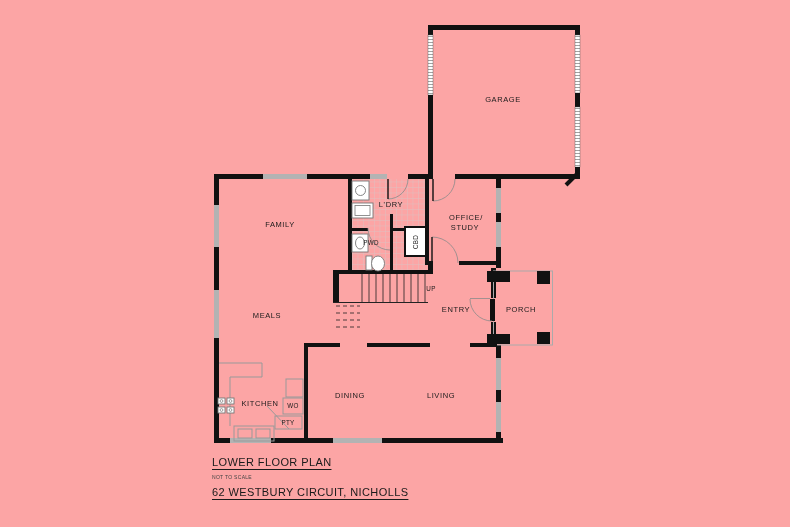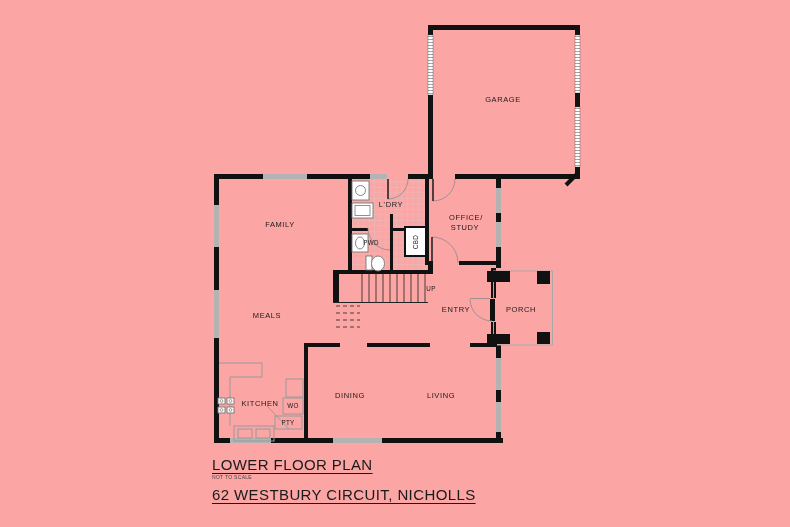--- a/index.html
+++ b/index.html
@@ -1,21 +1,21 @@
 <!DOCTYPE html>
 <html><head>
 <meta charset="utf-8">
 <style>
   html,body{margin:0;padding:0;background:#ffffff;}
   .stage{position:relative;width:790px;height:527px;background:#fca5a5;overflow:hidden;
          font-family:"Liberation Sans",sans-serif;padding-left:21px;}
   .stage svg{position:absolute;left:0;top:0;}
   .room-label{font-family:"Liberation Sans",sans-serif;font-size:7.5px;letter-spacing:.6px;fill:#1a1a1a;text-anchor:middle;}
   .small-label{font-family:"Liberation Sans",sans-serif;font-size:6.3px;letter-spacing:.3px;fill:#1a1a1a;text-anchor:middle;}
-  .footer-title{position:absolute;color:#1a1a1a;font-size:15px;letter-spacing:.4px;
+  .footer-title{position:absolute;color:#1a1a1a;font-size:11px;letter-spacing:.4px;
                 text-decoration:underline;text-underline-offset:3px;white-space:nowrap;}
   .footer-note{position:absolute;color:#444;font-size:5px;letter-spacing:.3px;white-space:nowrap;}
   .w{fill:#111111;stroke:none;}
   .win{fill:#b3b3b3;stroke:none;}
   .fix{fill:#ffffff;stroke:#777;stroke-width:0.9;}
   .bench{fill:none;stroke:#999;stroke-width:1;}
   .arc{fill:none;stroke:#8a8a8a;stroke-width:0.8;}
   .tread{stroke:#222;stroke-width:0.8;}
 </style>
 </head>

